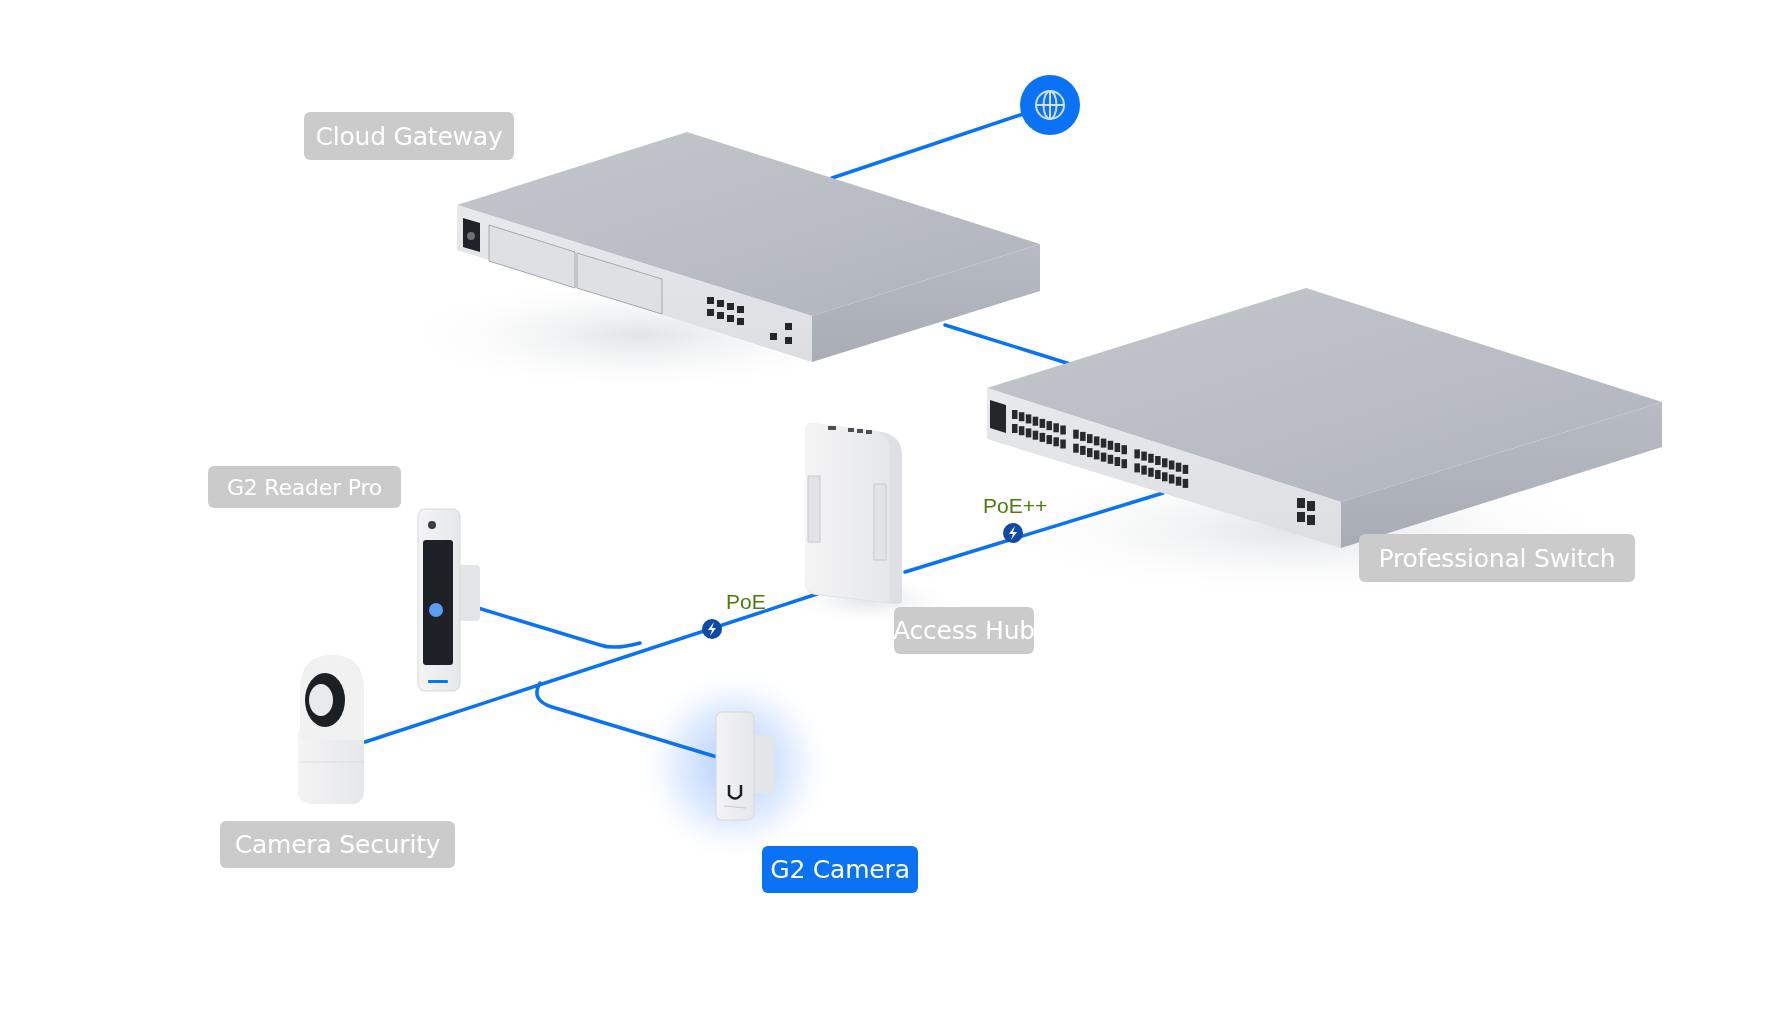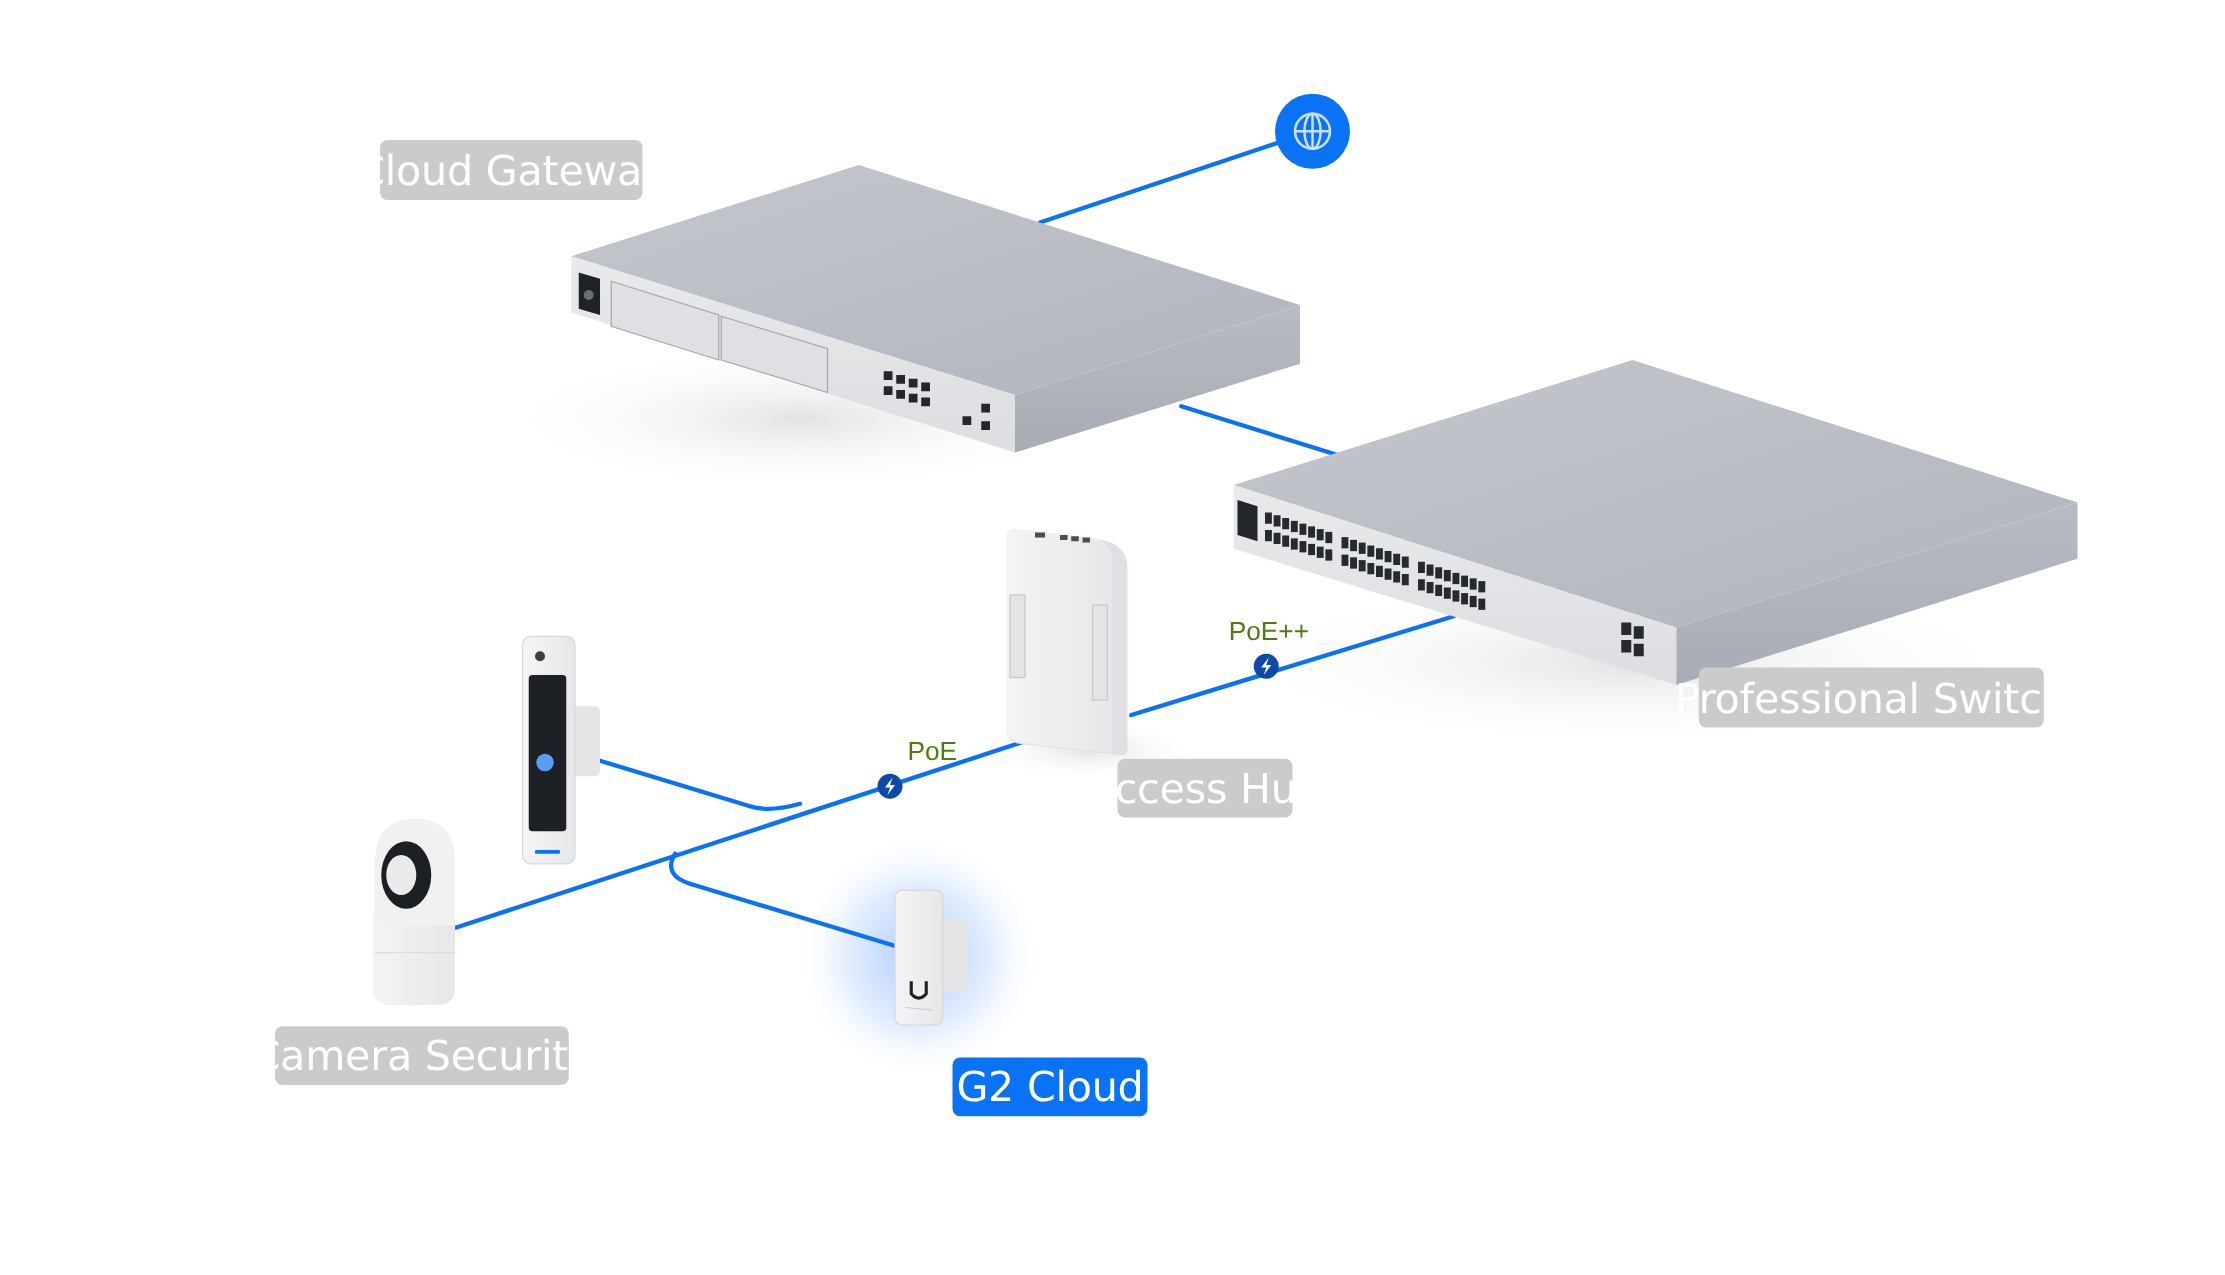--- a/index.html
+++ b/index.html
@@ -1,20 +1,20 @@
 <!DOCTYPE html>
 <html><head>
 <meta charset="utf-8">
 <style>
   html, body { margin:0; padding:0; background:#ffffff; }
   body { width:1780px; height:1020px; position:relative; overflow:hidden;
          font-family:"DejaVu Sans","Liberation Sans",sans-serif; }
   #stage { position:absolute; left:0; top:0; width:1780px; height:1020px; }
   .label { position:absolute; box-sizing:border-box; border-radius:6px;
-           background:#cbcbcb; color:#ffffff; font-size:33px; font-weight:500;
+           background:#cbcbcb; color:#ffffff; font-size:25px; font-weight:500;
            display:flex; align-items:center; justify-content:center;
            white-space:nowrap; letter-spacing:-0.2px; }
   .label.active { background:#0a72f5; cursor:pointer; }
   .poe-text { position:absolute; color:#4d7c0f; font-size:21px;
               font-family:Liberation Sans, sans-serif; white-space:nowrap; }
   .globe-btn { position:absolute; left:1020px; top:75px; width:60px; height:60px;
                border-radius:50%; background:#0a72f5; display:flex;
                align-items:center; justify-content:center; cursor:pointer; }
 </style>
 </head>
@@ -207,16 +207,17 @@
       </g>
     </svg>
   </div>
 
   <div class="poe-text" style="left:726px; top:590px;">PoE</div>
   <div class="poe-text" style="left:983px; top:494px;">PoE++</div>
 
   <div class="label" style="left:304px; top:112px; width:210px; height:48px;">Cloud Gateway</div>
   <div class="label" style="left:1359px; top:534px; width:276px; height:48px;">Professional Switch</div>
   <div class="label" style="left:894px; top:607px; width:140px; height:47px;">Access Hub</div>
+  <div class="label" style="left:208px; top:466px; width:193px; height:42px; font-size:22px;">G2 Reader Pro</div>
   <div class="label" style="left:220px; top:821px; width:235px; height:47px;">Camera Security</div>
-  <div class="label active" style="left:762px; top:846px; width:156px; height:47px;">G2 Cloud</div>
+  <div class="label active" style="left:762px; top:846px; width:156px; height:47px;">G2 Camera</div>
 
 </div>
 
 </body></html>

